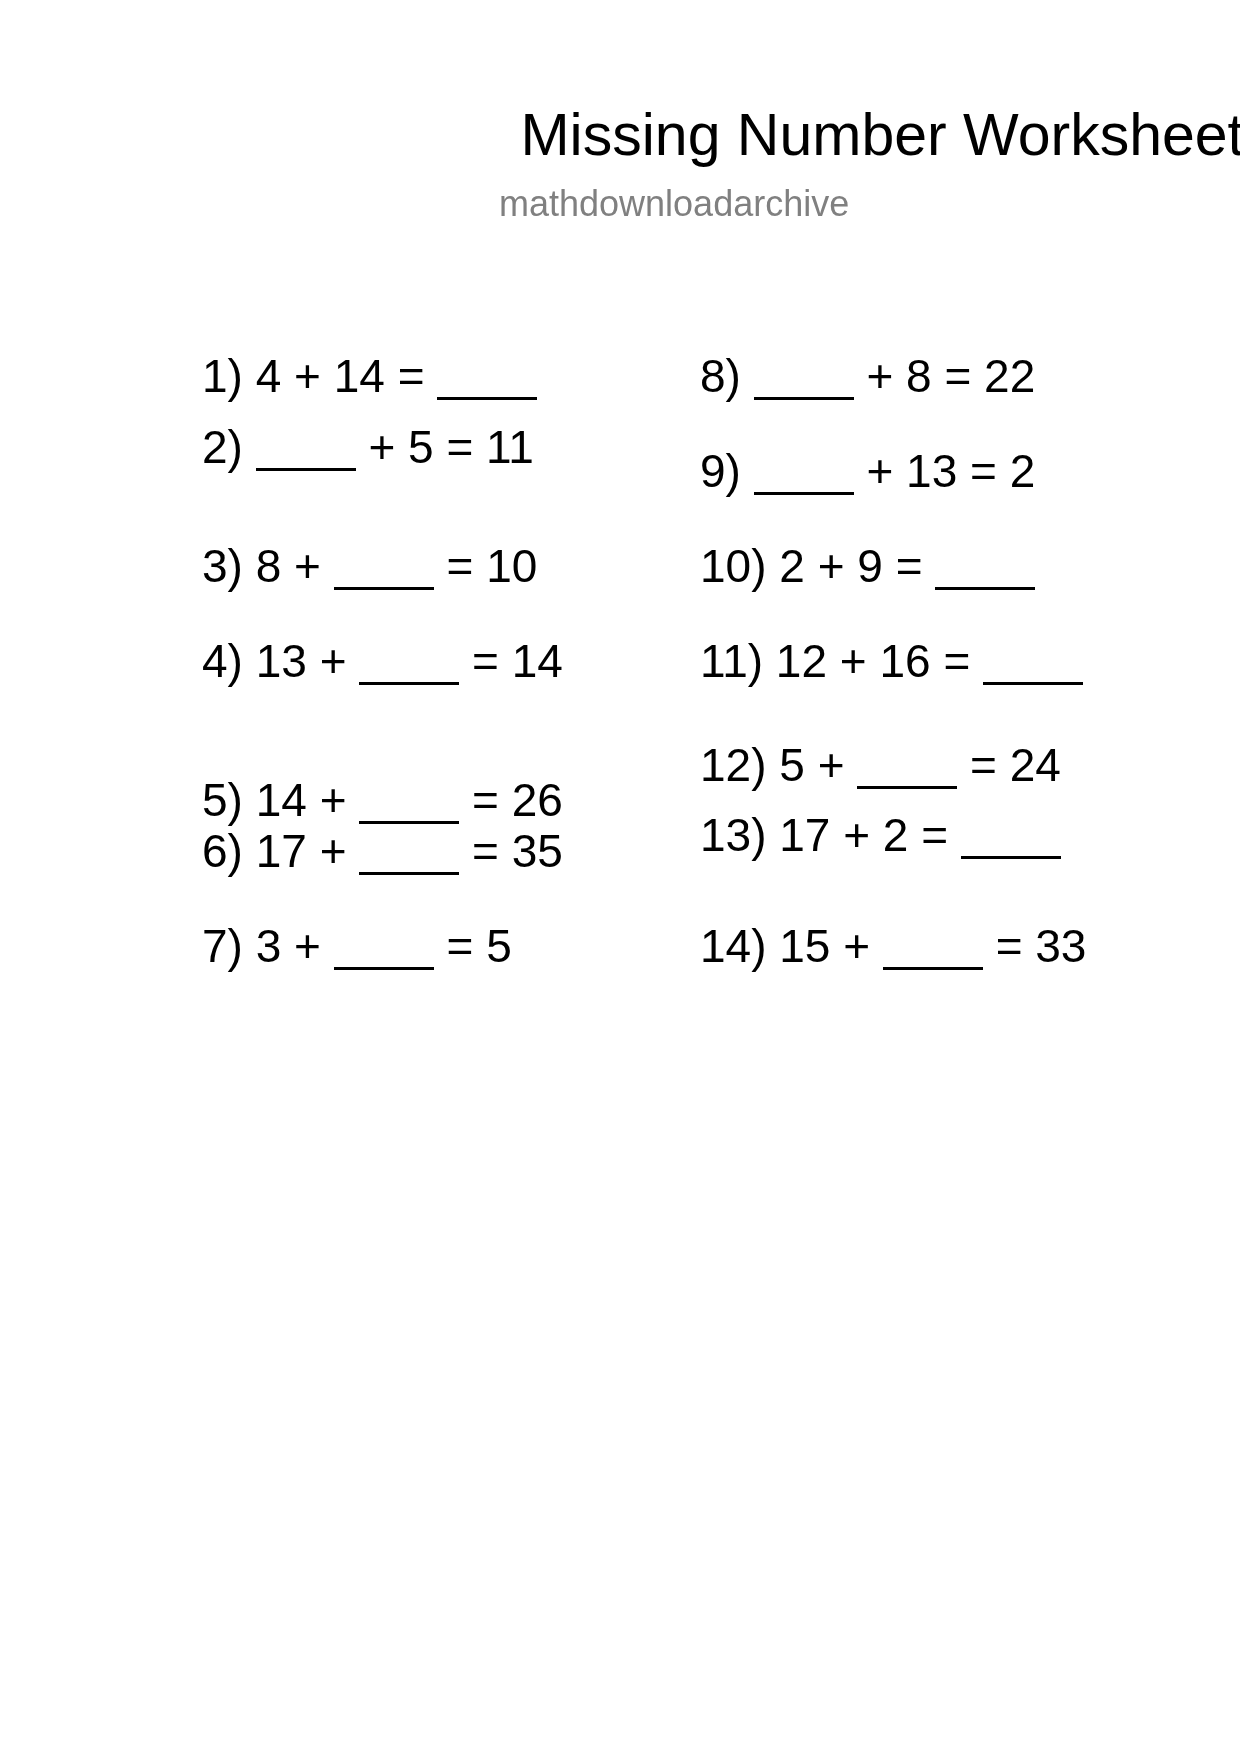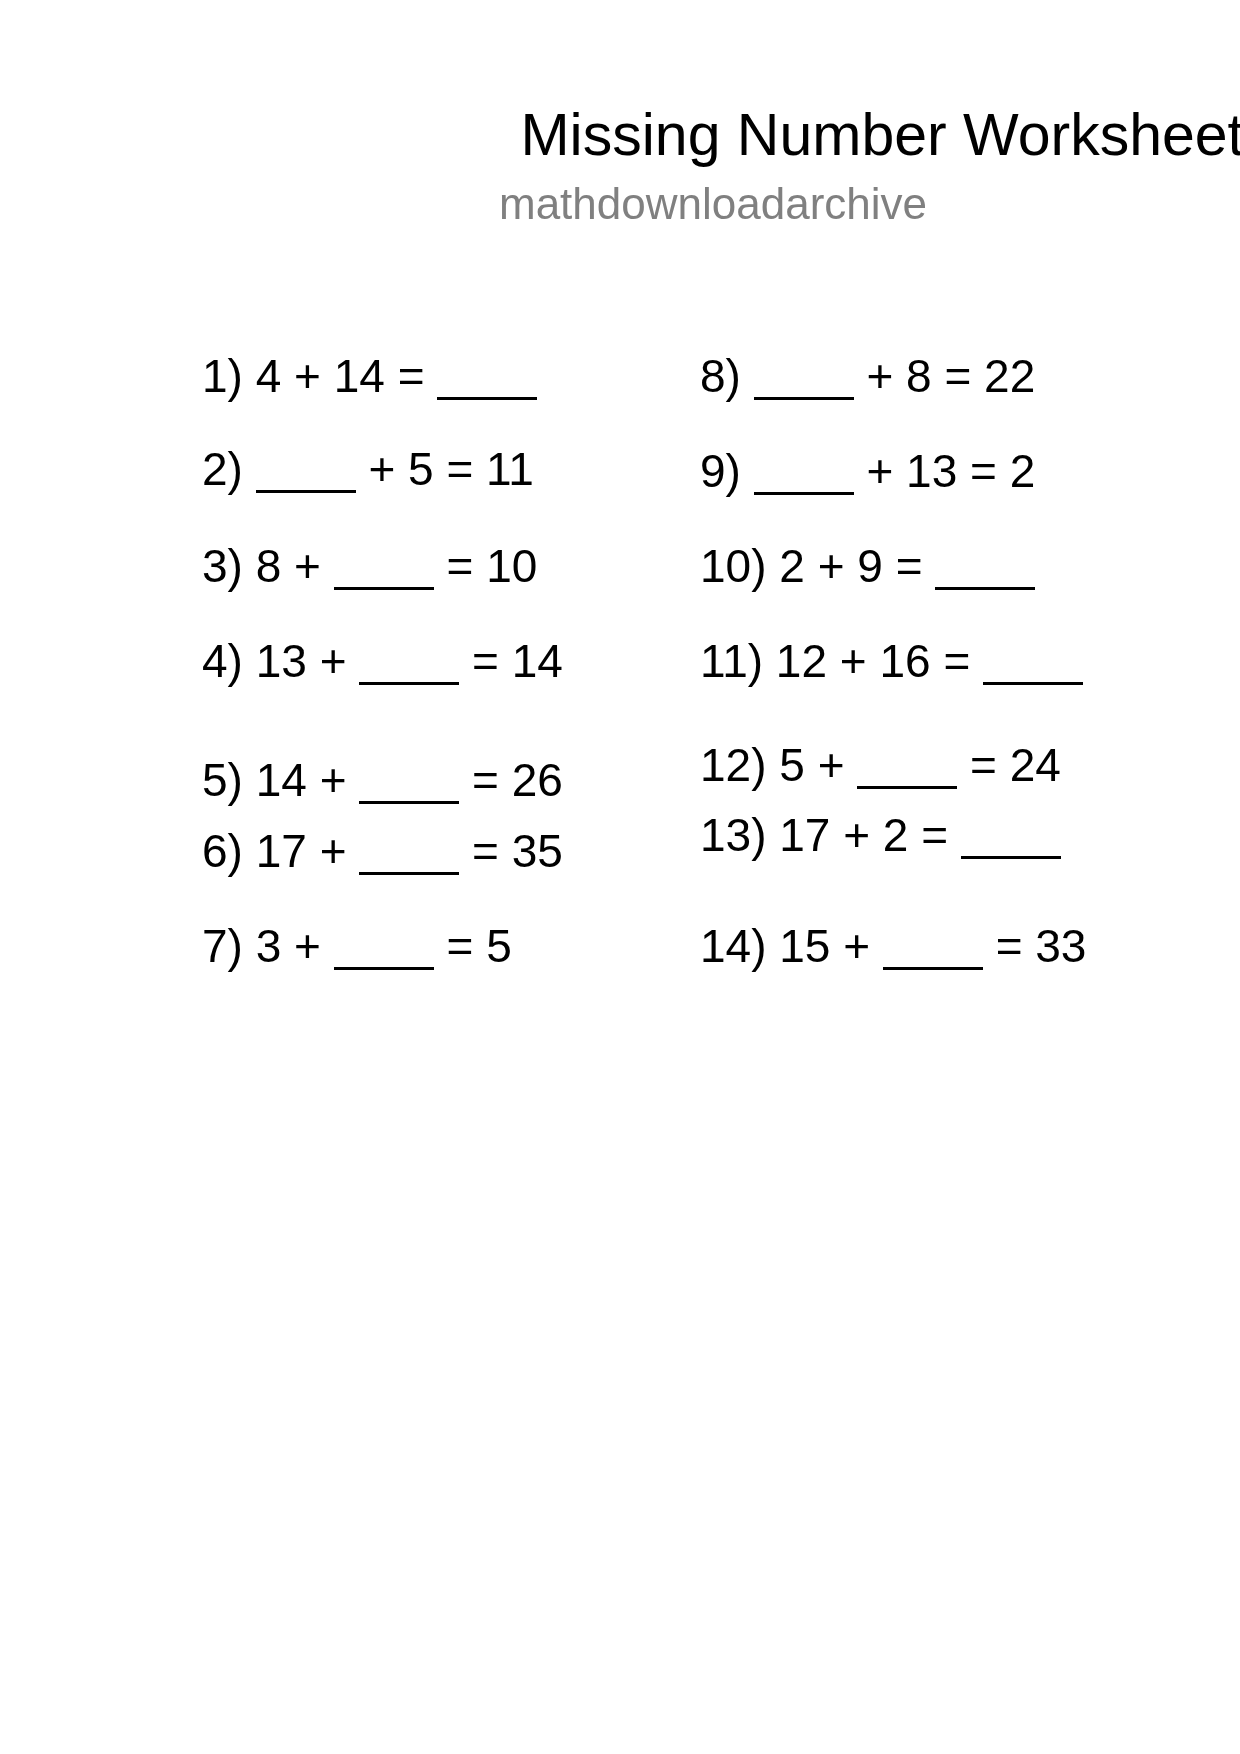--- a/index.html
+++ b/index.html
@@ -25,21 +25,21 @@
       box-sizing: border-box;
       font-size: 59px;
       line-height: 70px;
       white-space: nowrap;
       letter-spacing: 0px;
     }
     .subtitle {
       position: absolute;
       top: 179px;
       left: 499px;
-      font-size: 44px;
+      font-size: 36px;
       line-height: 50px;
       color: #808080;
       white-space: nowrap;
     }
     .column {
       position: absolute;
       top: 0;
     }
     .col-left { left: 202px; }
     .col-right { left: 700px; }
@@ -66,38 +66,38 @@
 <div>
   <div class="title">Missing Number Worksheet</div>
   <div class="subtitle">mathdownloadarchive</div>
 
   <div class="column col-left">
     <div class="problem" style="top:348px">
       <span>1)</span>
       <span>4 + 14 =</span>
       <span class="blank"></span>
     </div>
-    <div class="problem" style="top:441px">
+    <div class="problem" style="top:419px">
       <span>2)</span>
       <span class="blank"></span>
       <span>+ 5 = 11</span>
     </div>
     <div class="problem" style="top:538px">
       <span>3)</span>
       <span>8 +</span>
       <span class="blank"></span>
       <span>= 10</span>
     </div>
     <div class="problem" style="top:633px">
       <span>4)</span>
       <span>13 +</span>
       <span class="blank"></span>
       <span>= 14</span>
     </div>
-    <div class="problem" style="top:752px">
+    <div class="problem" style="top:772px">
       <span>5)</span>
       <span>14 +</span>
       <span class="blank"></span>
       <span>= 26</span>
     </div>
     <div class="problem" style="top:823px">
       <span>6)</span>
       <span>17 +</span>
       <span class="blank"></span>
       <span>= 35</span>

